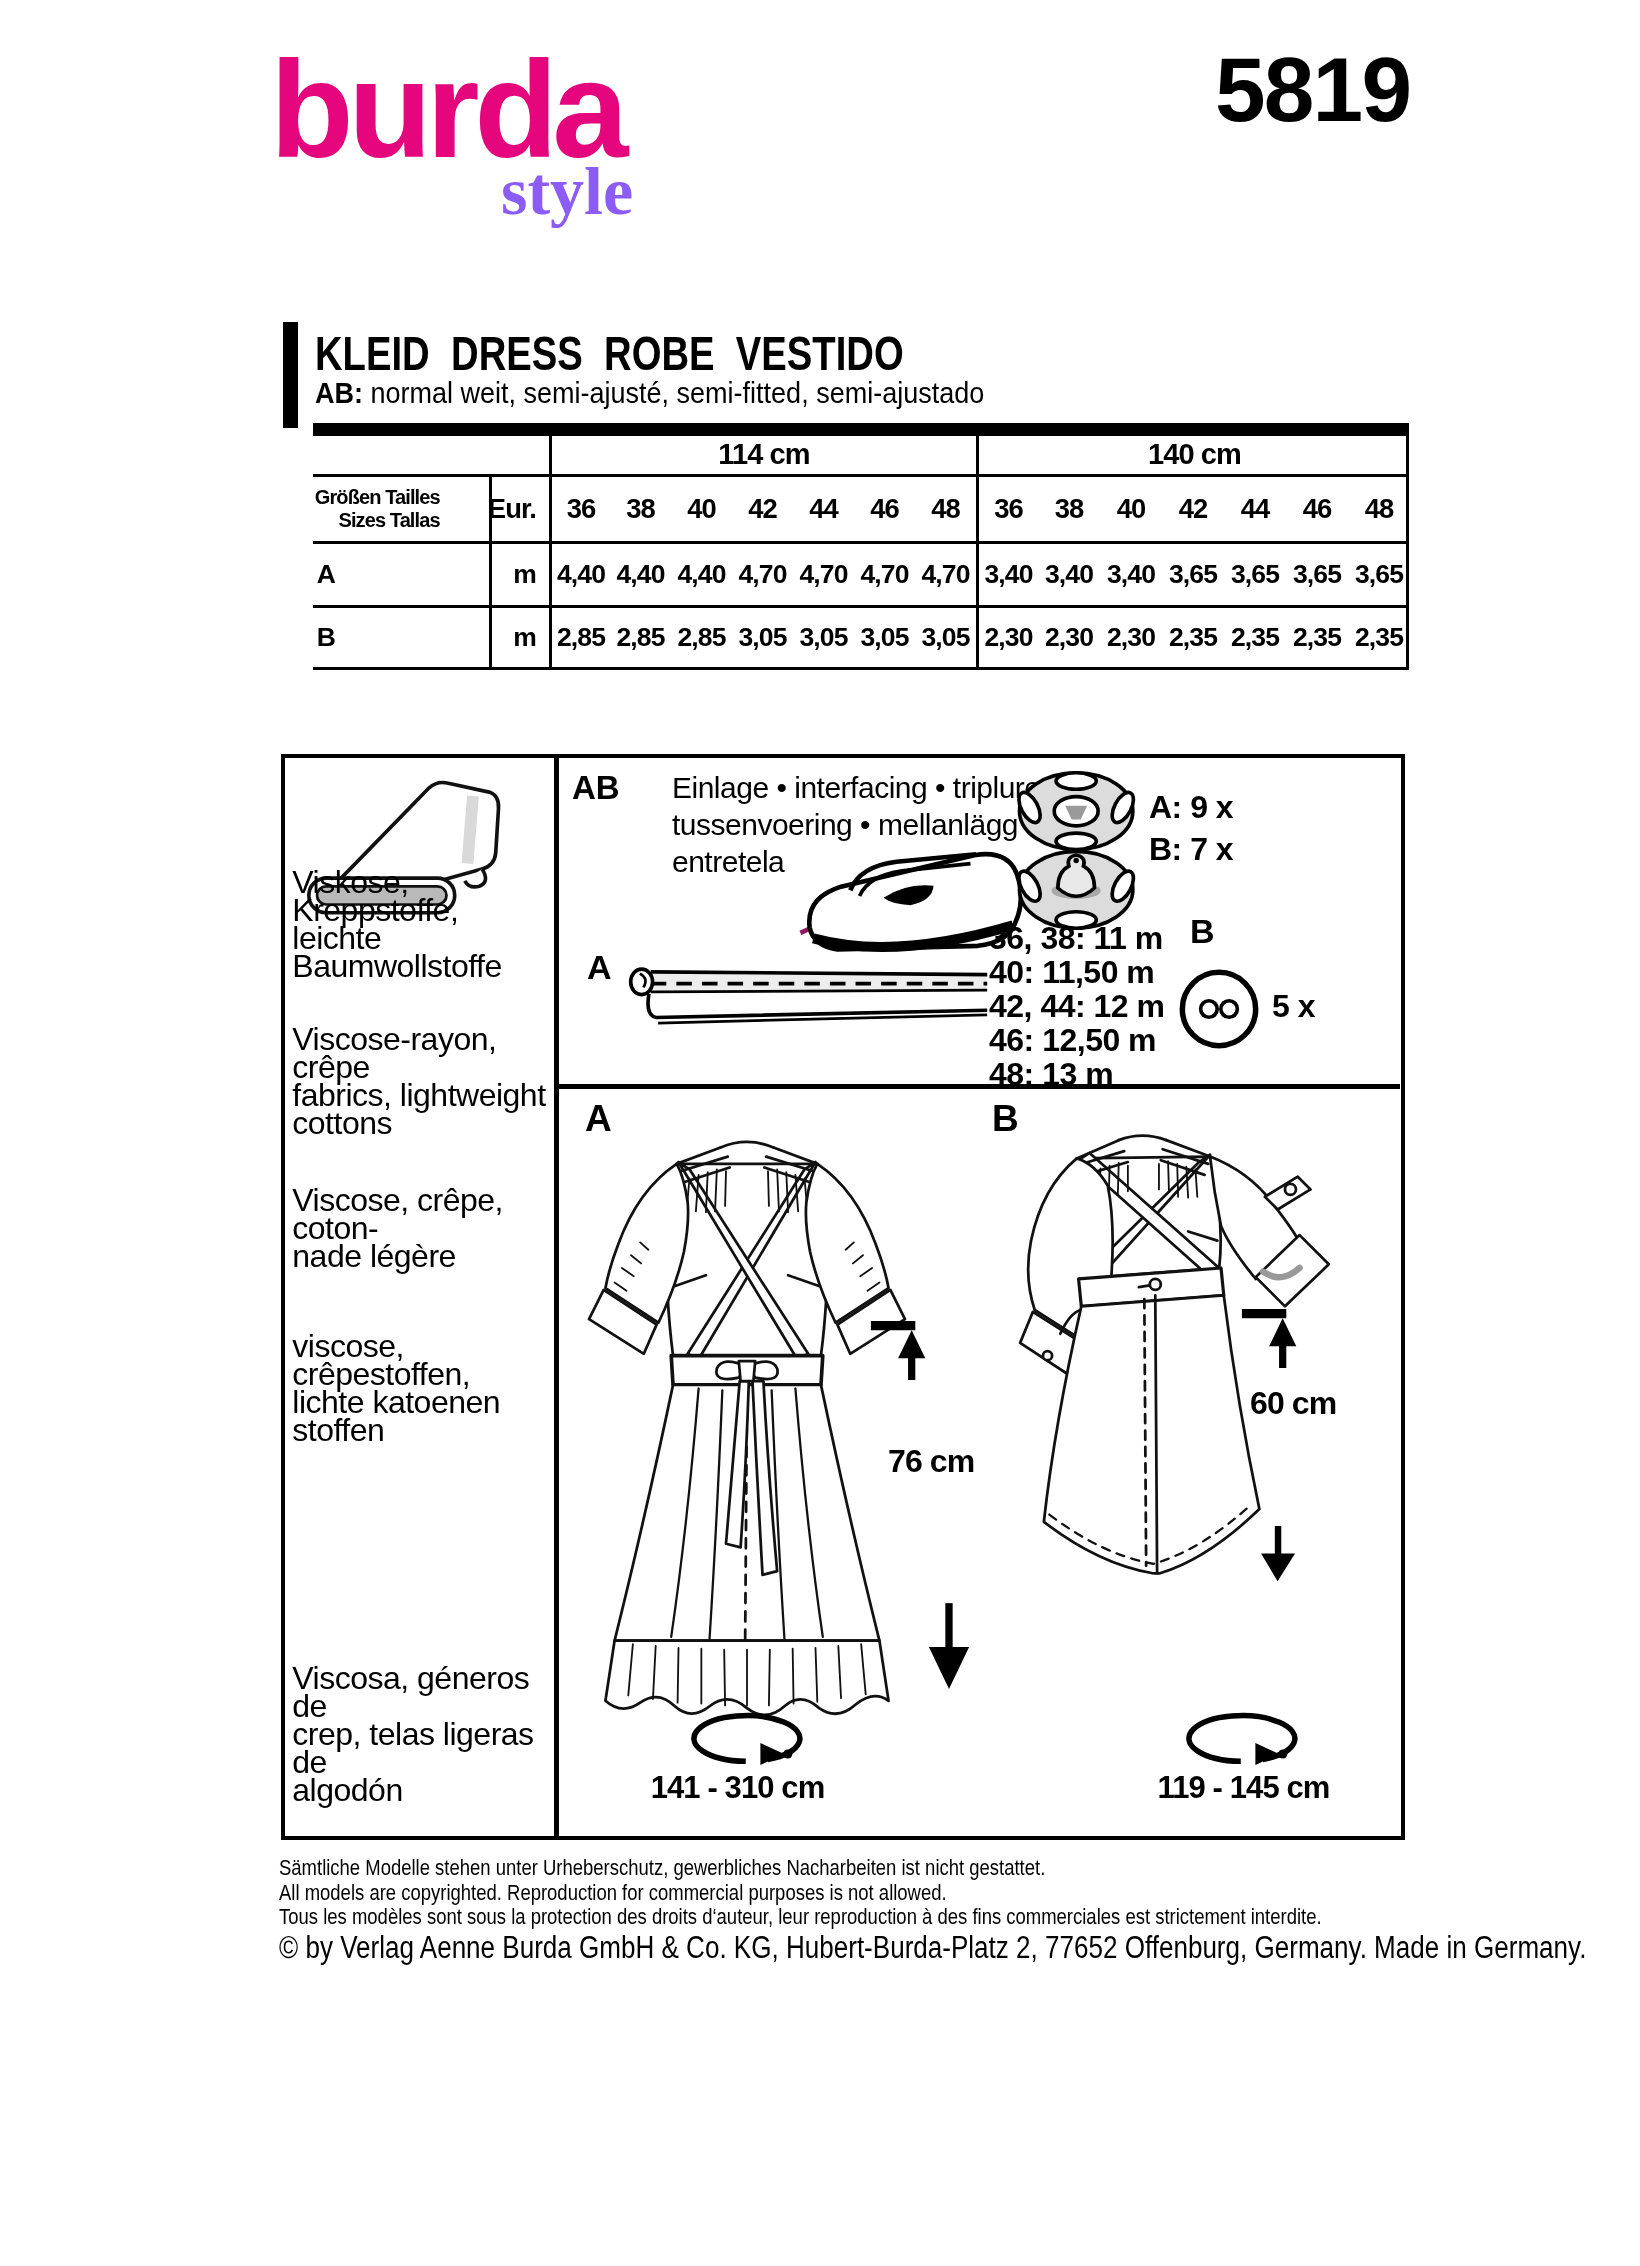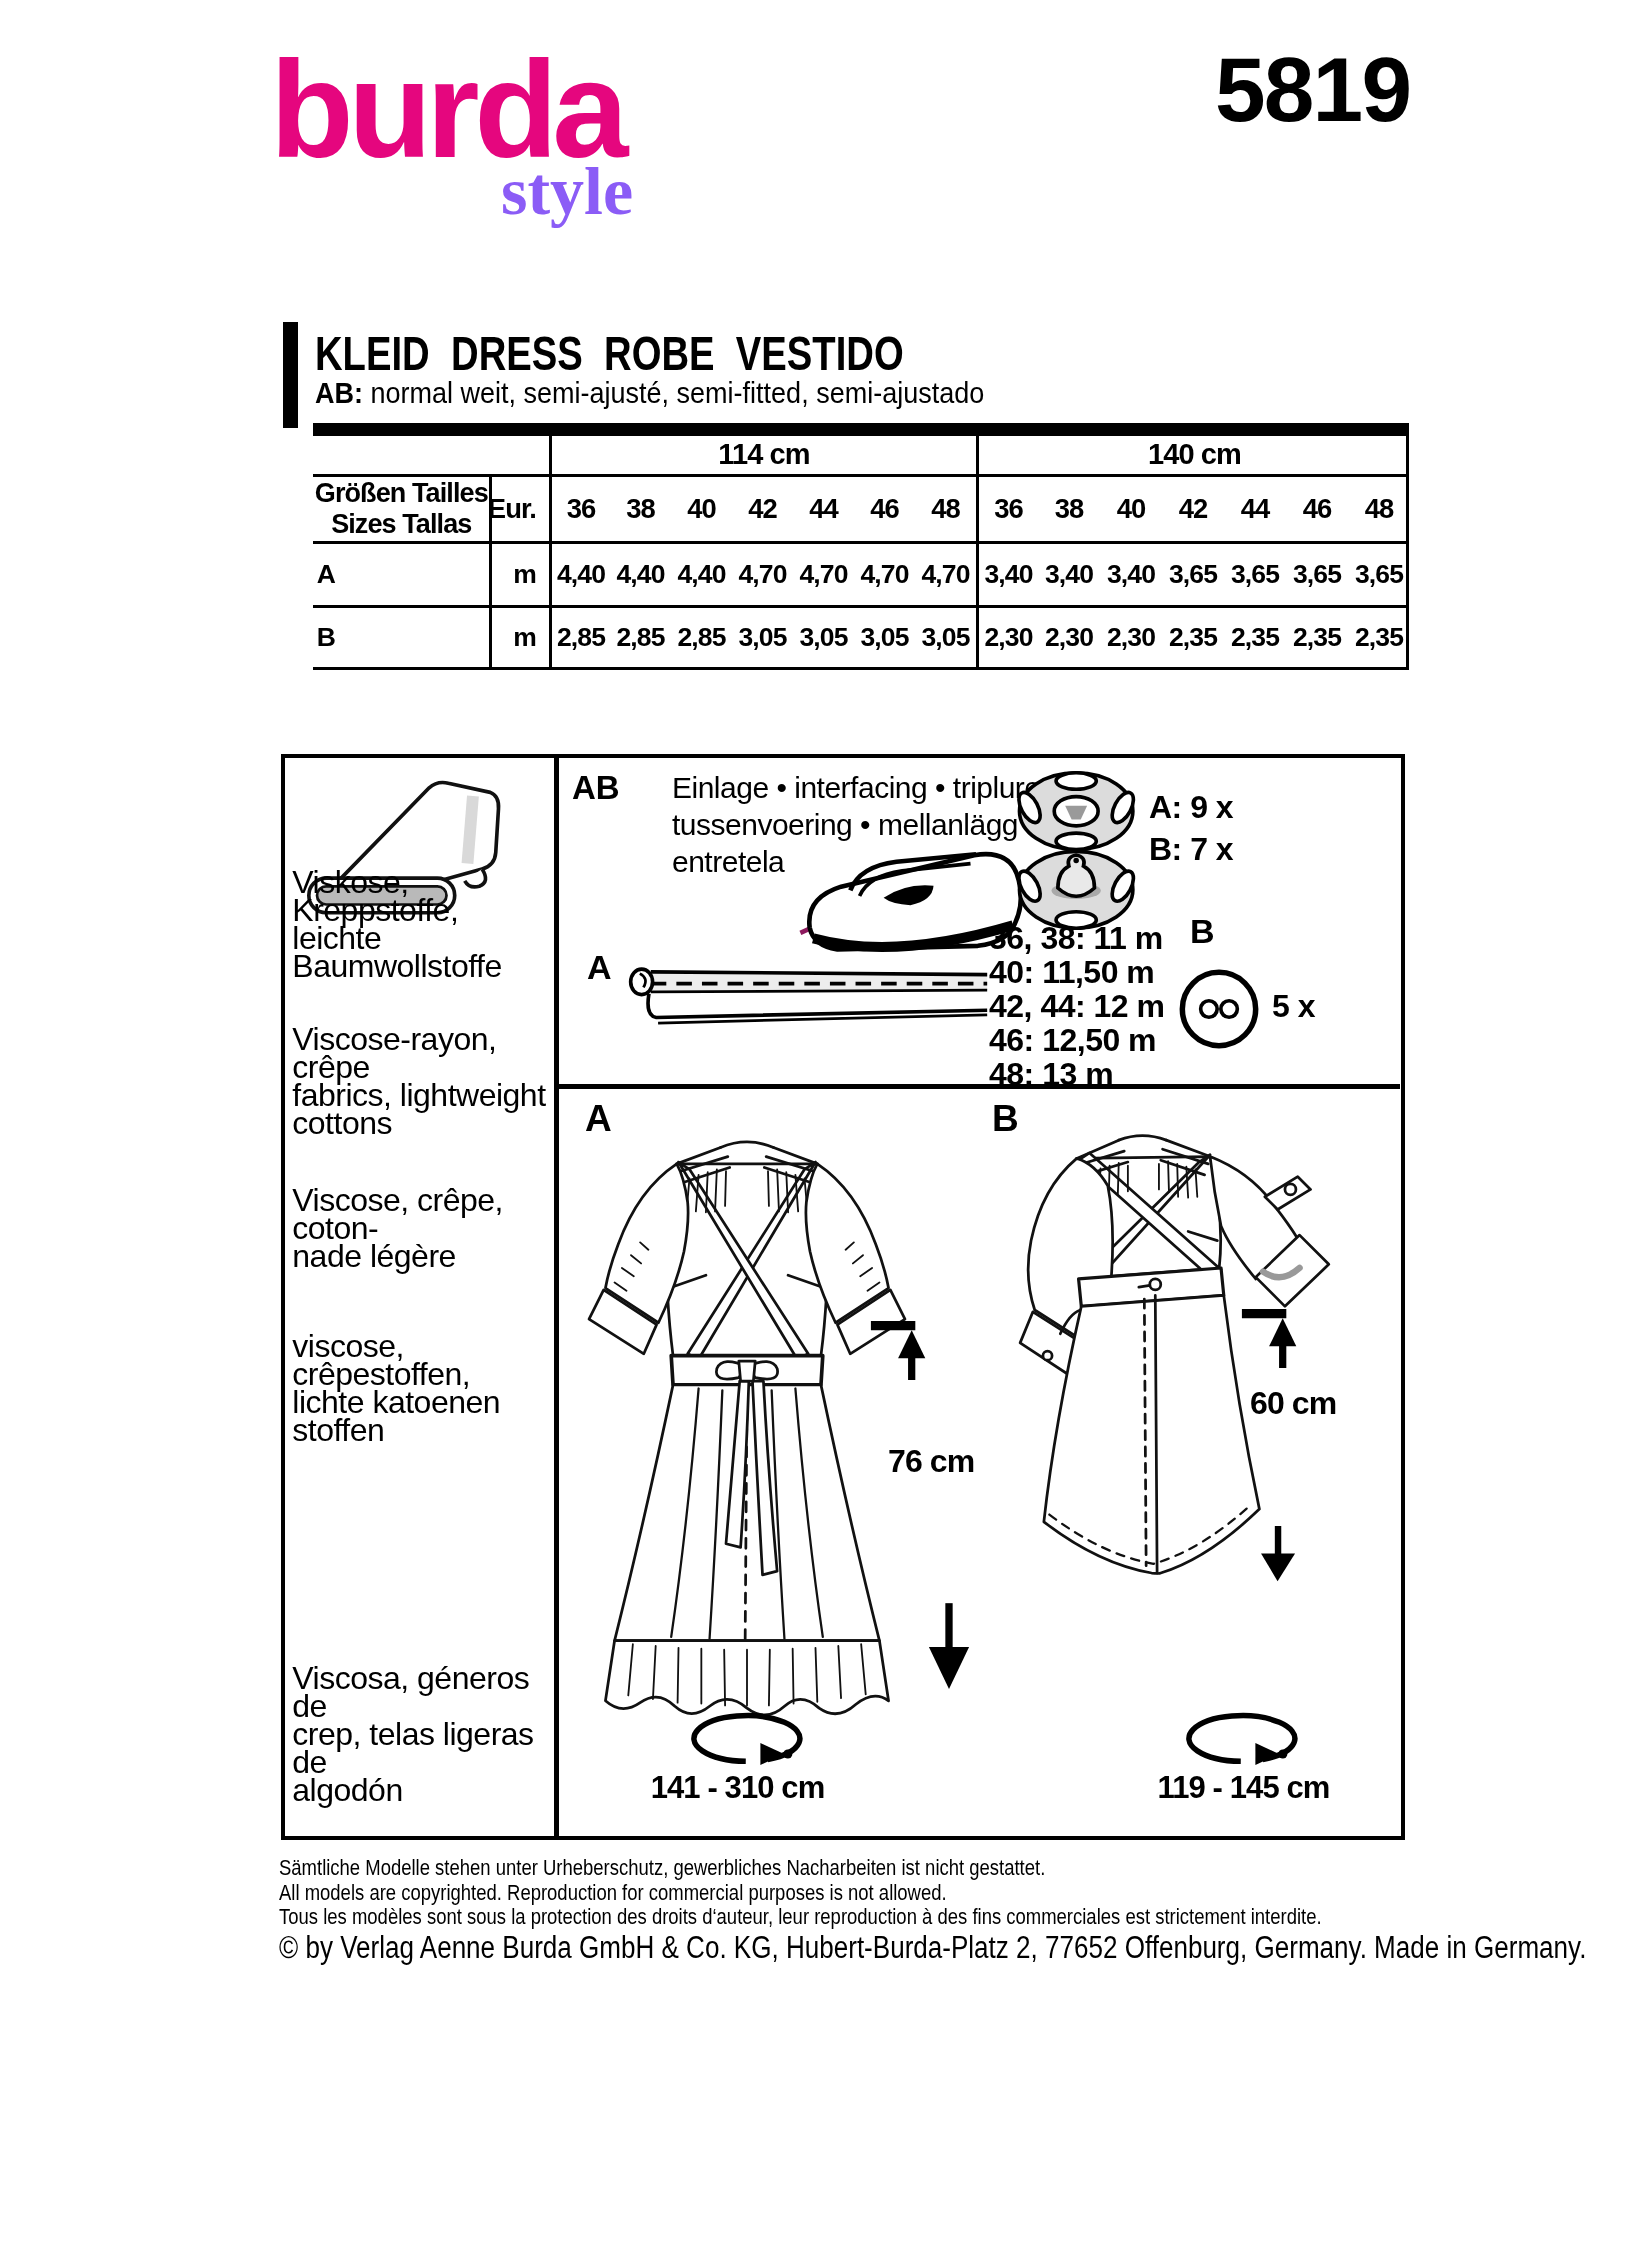--- a/index.html
+++ b/index.html
@@ -22,21 +22,21 @@
   .ftop{height:12.8px;background:#000;}
   .trow{display:grid;grid-template-columns:176px 60px repeat(7,61px) repeat(7,62px);
         border-bottom:3.7px solid #000;border-right:3.7px solid #000;box-sizing:border-box;}
   .trow>div{display:flex;align-items:center;justify-content:center;box-sizing:border-box;
             font-weight:bold;letter-spacing:-0.9px;}
   .r1{height:41px;font-size:29px;}
   .r2{height:67px;font-size:27.4px;}
   .r3{height:64px;font-size:26.5px;}
   .r4{height:62px;font-size:26.5px;}
   .vl{border-left:3.7px solid #000;}
-  .lab{justify-content:flex-start !important;text-align:center;line-height:1.15;font-size:27px;padding-left:1.8px;}
+  .lab{justify-content:flex-start !important;text-align:right;line-height:1.15;font-size:20px;padding-left:1.8px;}
   .eur{justify-content:flex-end !important;padding-right:13px;}
   .vlab{justify-content:flex-start !important;padding-left:3.7px;}
   
   .mainbox{position:absolute;left:281px;top:754px;width:1124px;height:1086px;border:4.6px solid #000;box-sizing:border-box;}
   .vdiv{position:absolute;left:269px;top:0;width:4.6px;height:100%;background:#000;}
   .hdiv{position:absolute;left:269px;top:326px;width:846px;height:4.6px;background:#000;}
   .fabtxt{font-size:32px;line-height:28px;letter-spacing:-0.5px;width:261px;}
   .notetxt{font-size:30px;line-height:37px;letter-spacing:-0.5px;}
   .cnt{font-size:32px;font-weight:bold;letter-spacing:-0.5px;}
   .vlabel{font-size:37px;font-weight:bold;}

